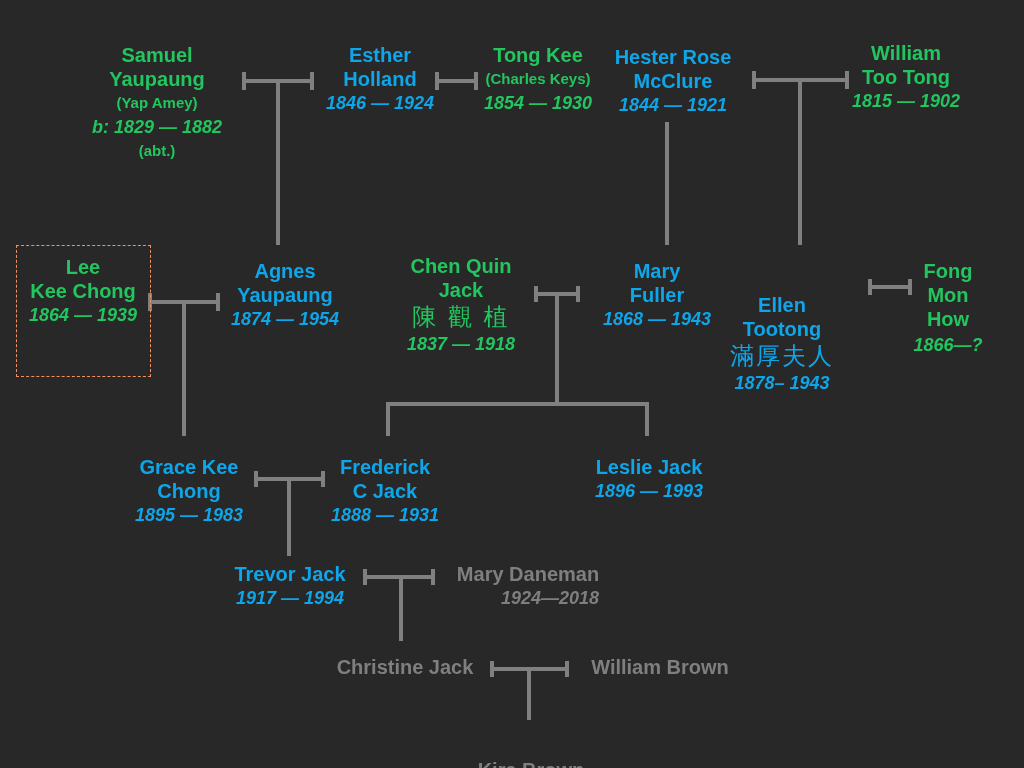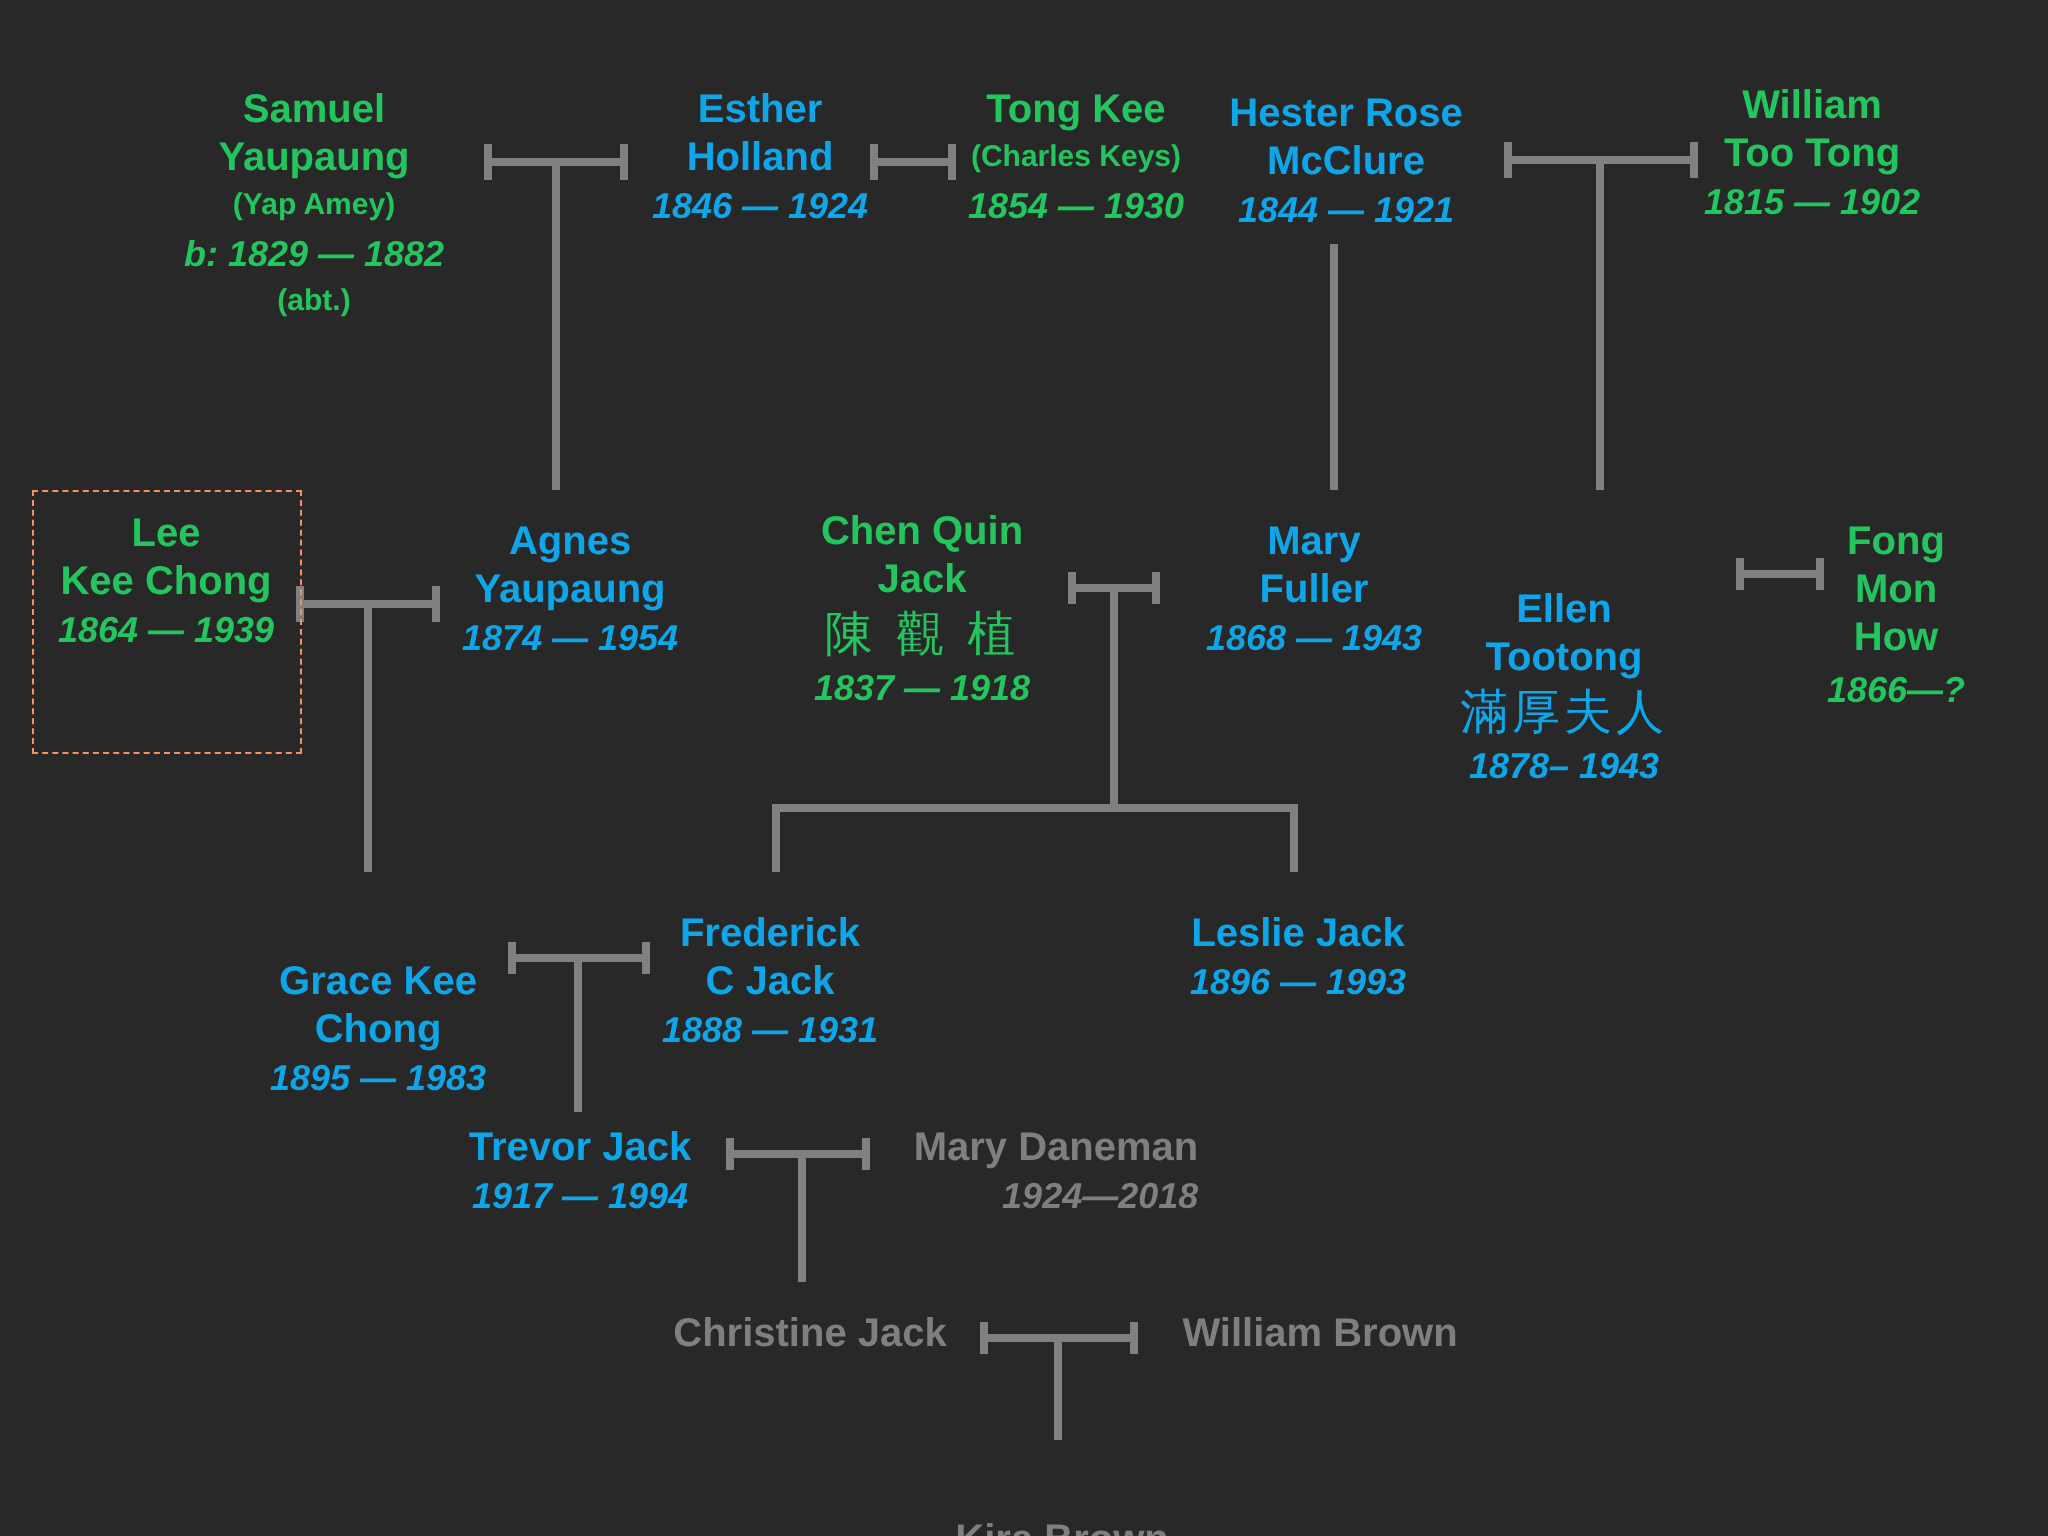--- a/index.html
+++ b/index.html
@@ -150,21 +150,21 @@
   <span class="dt">1878– 1943</span>
 </div>
 
 <div class="node red" style="left:948px; top:259px;">
   <span class="nm">Fong</span>
   <span class="nm">Mon</span>
   <span class="nm">How</span>
   <span class="dt" style="margin-top:2px;">1866—?</span>
 </div>
 
-<div class="node orange" style="left:189px; top:455px;margin-top:24px;">
+<div class="node orange" style="left:189px; top:455px;">
   <span class="nm">Grace Kee</span>
   <span class="nm">Chong</span>
   <span class="dt">1895 — 1983</span>
 </div>
 
 <div class="node orange" style="left:385px; top:455px;">
   <span class="nm">Frederick</span>
   <span class="nm">C Jack</span>
   <span class="dt">1888 — 1931</span>
 </div>

